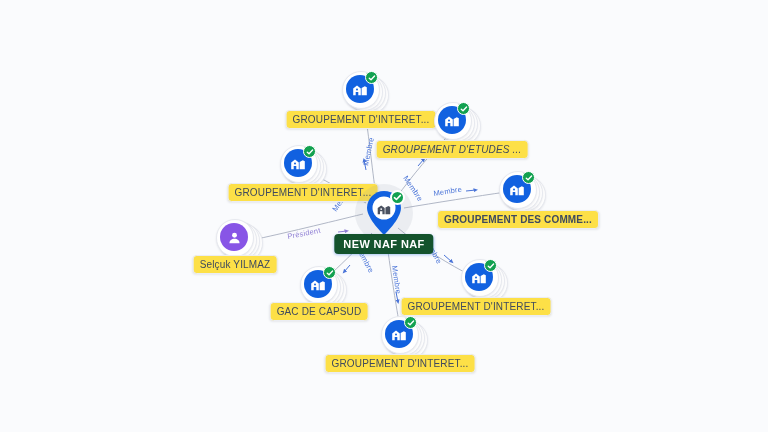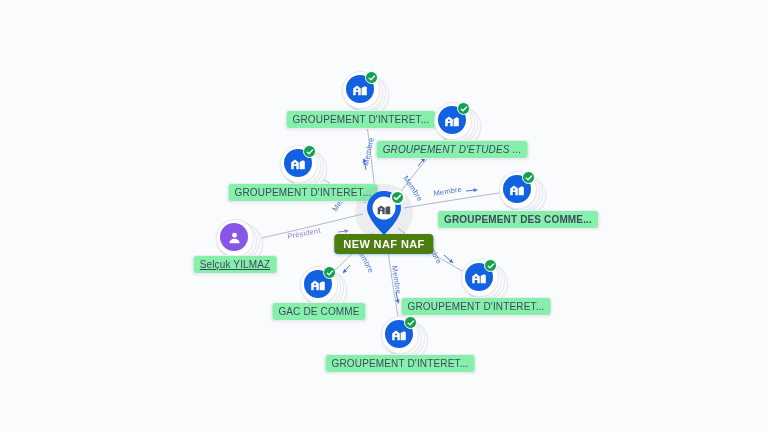--- a/index.html
+++ b/index.html
@@ -85,21 +85,21 @@
     align-items: center;
     justify-content: center;
     box-sizing: border-box;
   }
   .badge svg { display: block; }
 
   
   .node-label {
     position: absolute;
     transform: translate(-50%, 0);
-    background: #86efac;
+    background: #fde047;
     border: 1px solid #ebedf2;
     border-radius: 4px;
     padding: 2px 6px;
     font-size: 10px;
     line-height: 13px;
     color: #3f4a5e;
     letter-spacing: 0.15px;
     white-space: nowrap;
     box-shadow: 0 1px 2px rgba(30,40,70,0.09);
   }
@@ -141,21 +141,21 @@
     border: 2px solid #ffffff;
     box-sizing: border-box;
     display: flex;
     align-items: center;
     justify-content: center;
   }
 
   .center-label {
     position: absolute;
     transform: translate(-50%, 0);
-    background: #4d7c0f;
+    background: #14532d;
     color: #ffffff;
     border-radius: 4px;
     padding: 3px 9px;
     font-size: 11px;
     line-height: 14px;
     font-weight: bold;
     letter-spacing: 0.4px;
     white-space: nowrap;
     box-shadow: 0 1px 3px rgba(17,97,224,0.35);
   }
@@ -335,21 +335,21 @@
             <circle cx="5" cy="8.6" r="1" fill="#1161e0"></circle>
           </svg>
       </div>
       <div class="badge">
         <svg width="8" height="8" viewBox="0 0 10 10">
             <path d="M1.6 5.2 L3.8 7.2 L8.2 2.6" fill="none" stroke="#ffffff" stroke-width="1.7" stroke-linecap="round" stroke-linejoin="round"></path>
           </svg>
       </div>
     </div>
   </div>
-  <div class="node-label" style="left:319px; top:302px;">GAC DE COMME</div>
+  <div class="node-label" style="left:319px; top:302px;">GAC DE CAPSUD</div>
 
   <div class="node" style="left:300px; top:165px;">
     <div class="stack">
       <div class="card c3"></div>
       <div class="card c2"></div>
       <div class="card c1"></div>
       <div class="card c0"></div>
       <div class="disc">
         <svg width="16" height="16" viewBox="0 0 16 16">
             <path fill="#ffffff" d="M1.2 14.2V7.4L5 4.6l3.8 2.8v6.8H6.3v-3.2H3.7v3.2zM9.6 14.2V6.9l3.2-1.6 2 1v7.9zM11.3 8.2h1.3v1.1h-1.3zm0 2.4h1.3v1.1h-1.3z"></path>
@@ -372,21 +372,21 @@
       <div class="card c1"></div>
       <div class="card c0"></div>
       <div class="disc person">
         <svg width="15" height="15" viewBox="0 0 16 16">
             <circle cx="8" cy="5.6" r="2.6" fill="#ffffff"></circle>
             <path d="M2.6 14c0-3 2.4-4.8 5.4-4.8s5.4 1.8 5.4 4.8z" fill="#ffffff"></path>
           </svg>
       </div>
     </div>
   </div>
-  <div class="node-label" style="left:235px; top:255px;text-decoration:underline;">Selçuk YILMAZ</div>
+  <div class="node-label" style="left:235px; top:255px;">Selçuk YILMAZ</div>
 
   <div class="center-node" style="left:384px; top:213px; width:60px; height:60px;">
     <div class="center-halo"></div>
     <div class="pin-wrap">
       <svg width="42" height="50" viewBox="0 0 42 50">
         <path d="M21 2 C11.6 2 4 9.6 4 19 C4 30 21 46 21 46 C21 46 38 30 38 19 C38 9.6 30.4 2 21 2 Z" fill="#1161e0"></path>
         <circle cx="21" cy="19" r="11.5" fill="#ffffff"></circle>
         <g transform="translate(13.6,12.2) scale(0.92)">
           <path fill="#4a5160" d="M1.2 14.2V7.4L5 4.6l3.8 2.8v6.8H6.3v-3.2H3.7v3.2zM9.6 14.2V6.9l3.2-1.6 2 1v7.9zM11.3 8.2h1.3v1.1h-1.3zm0 2.4h1.3v1.1h-1.3z"></path>
           <circle cx="5" cy="8.6" r="1" fill="#ffffff"></circle>

